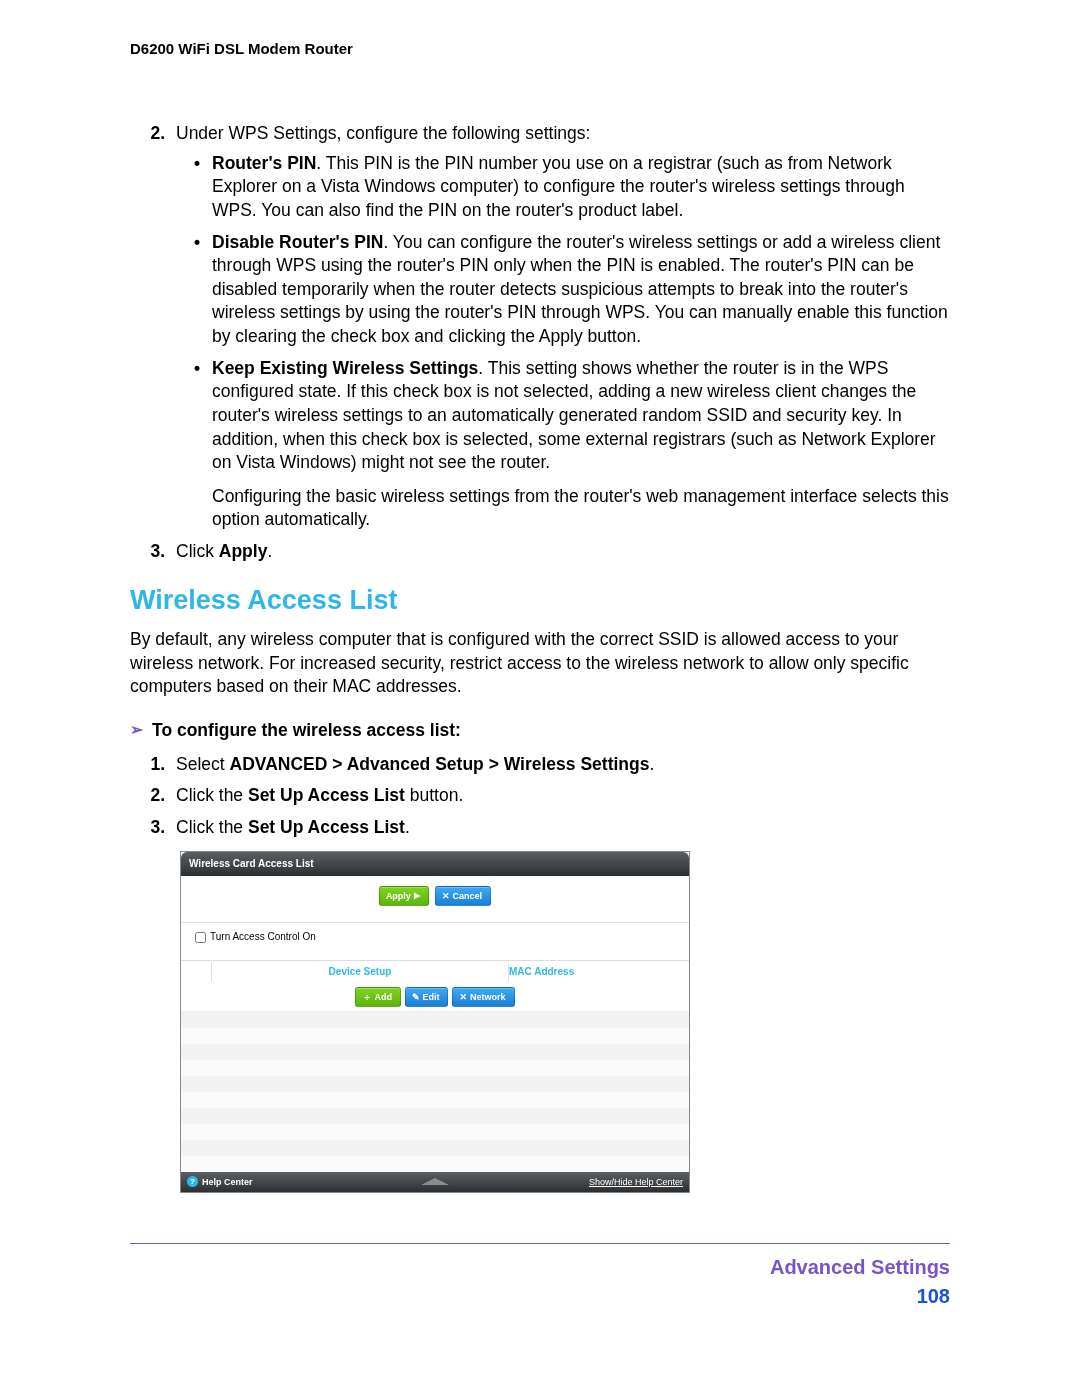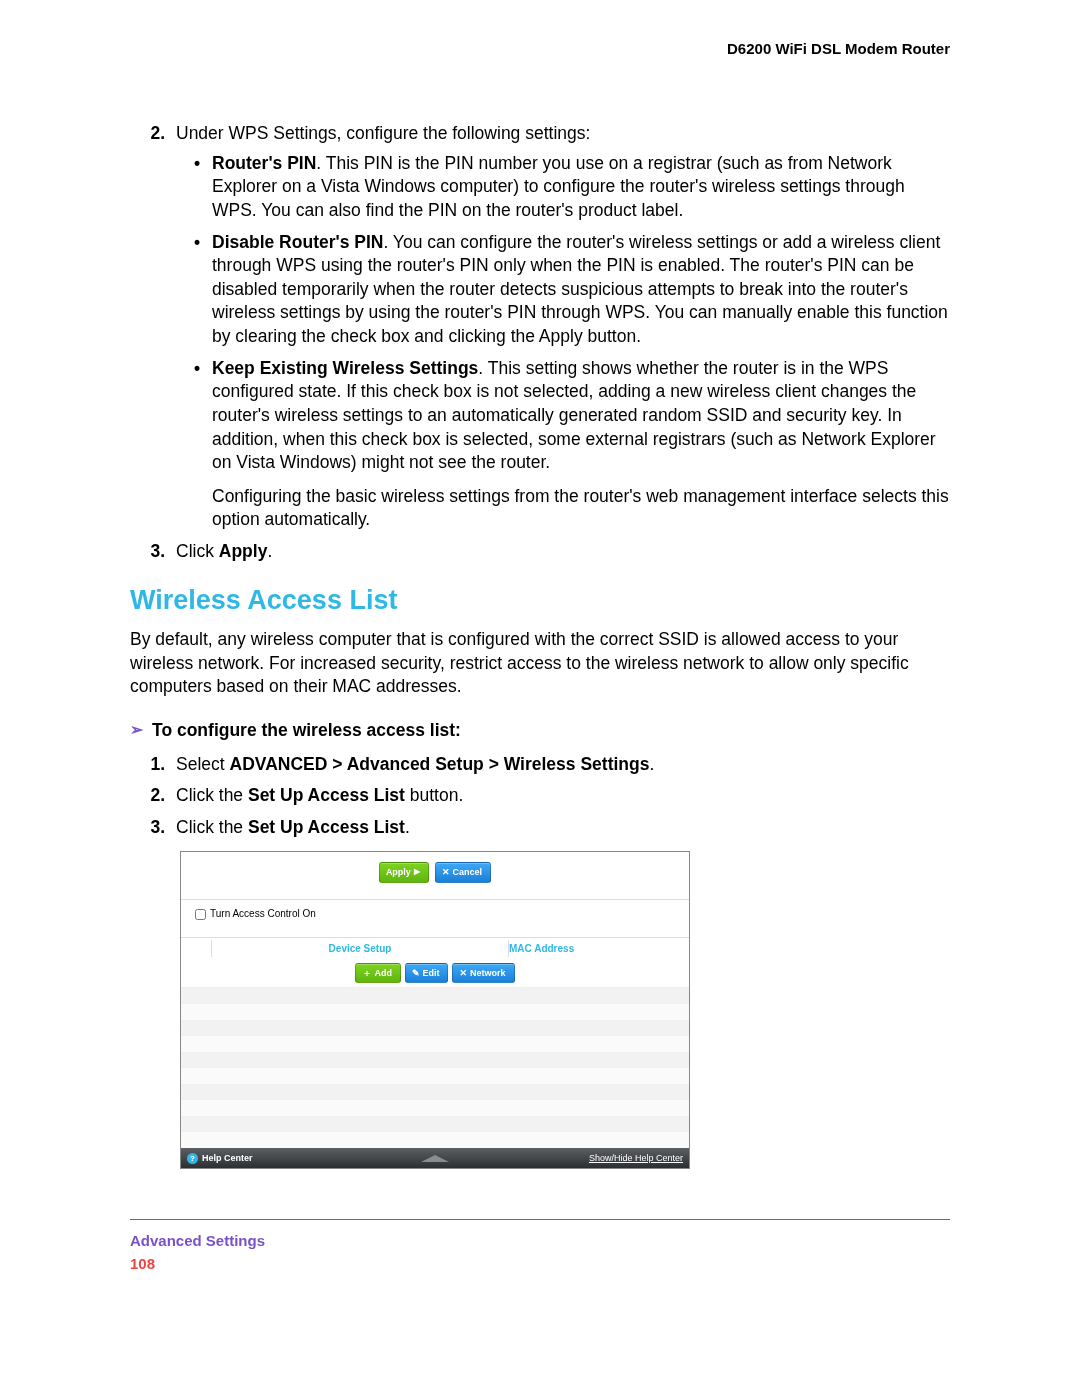--- a/index.html
+++ b/index.html
@@ -9,21 +9,21 @@
     color: #000;
     width: 1080px;
   }
   .page {
     width: 820px;
     margin: 0 auto;
     padding: 40px 0 20px 0;
     position: relative;
   }
   .hdr {
-    text-align: right;
+    text-align: left;
     font-weight: bold;
     font-size: 15px;
     margin-bottom: 65px;
   }
   .body-text {
     font-size: 17.5px;
     line-height: 1.35;
   }
   ol.num { margin: 0 0 0 40px; padding: 0; }
   ol.num > li { margin-bottom: 8px; padding-left: 6px; }
@@ -107,23 +107,23 @@
     background:#2FB8E6; color:#fff; text-align:center; line-height:11px; font-size:8px;
   }
   .shot-foot .chev {
     position:absolute; left:50%; transform:translateX(-50%);
     width:0; height:0;
     border-left: 14px solid transparent;
     border-right: 14px solid transparent;
     border-bottom: 7px solid #8a8d90;
   }
   .divider { border-top: 1px solid #7A52C7; margin: 50px 0 12px 0; }
-  .footer { text-align: left; font-size: 15px; font-weight: bold; }
+  .footer { text-align: right; font-size: 20px; font-weight: bold; }
   .footer .t1 { color: #7A52C7; }
-  .footer .t2 { color: #ef4444; margin-top: 6px; }
+  .footer .t2 { color: #1d4ed8; margin-top: 6px; }
   b { font-weight: bold; }
 </style>
 </head>
 <body>
 
 <div class="page">
 
   <div class="hdr">D6200 WiFi DSL Modem Router</div>
 
   <div class="body-text">
@@ -161,20 +161,21 @@
       </li>
       <li>
         <span>Click the </span><b>Set Up Access List</b><span> button.</span>
       </li>
       <li>
         <span>Click the </span><b>Set Up Access List</b><span>.</span>
       </li>
     </ol>
 
     <div class="shot">
+      <div class="shot-title">Wireless Card Access List</div>
       <div class="shot-body">
         <div class="shot-row">
           <span class="btn btn-green">
             <span>Apply </span>
               <span class="tri">▶</span>
           </span>
           <span class="btn btn-blue">
             <span>✕</span>
               <span>Cancel</span>
           </span>

